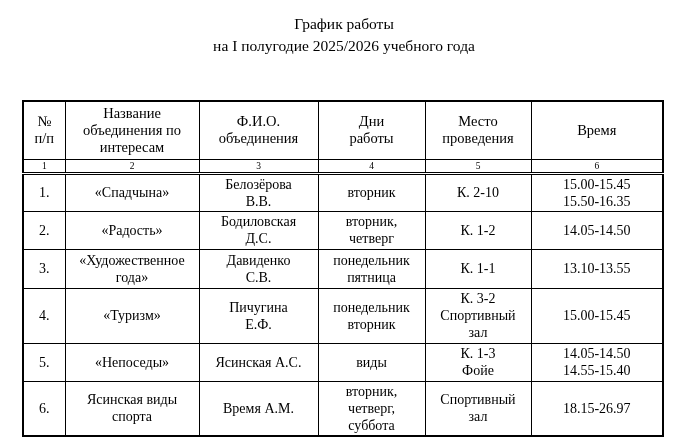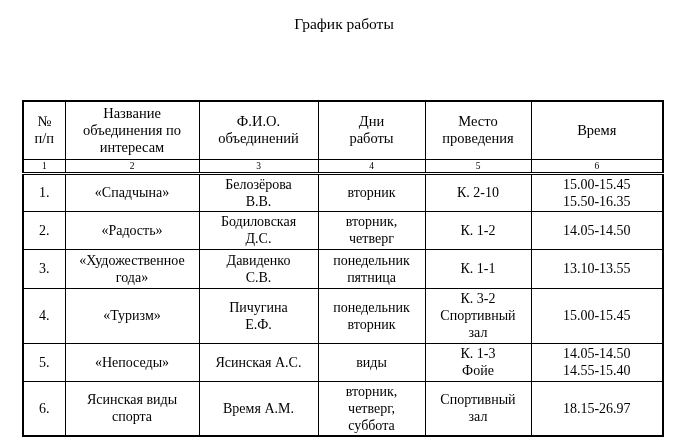--- a/index.html
+++ b/index.html
@@ -66,40 +66,41 @@
   tr.r5 { height: 38px; }
   tr.r6 { height: 52px; }
 </style>
 </head>
 <body>
 
 <div class="page">
 
   <div class="doc-title">
     <div>График работы</div>
+    <div>на I полугодие 2025/2026 учебного года</div>
   </div>
 
   <table class="schedule">
     <colgroup>
       <col style="width:42px">
       <col style="width:134px">
       <col style="width:119px">
       <col style="width:107px">
       <col style="width:106px">
       <col style="width:132px">
     </colgroup>
     <tbody>
       <tr class="header-row">
         <th>№
 п/п</th>
         <th>Название
 объединения по
 интересам</th>
         <th>Ф.И.О.
-объединений</th>
+объединения</th>
         <th>Дни
 работы</th>
         <th>Место
 проведения</th>
         <th>Время</th>
       </tr>
       <tr class="colnum-row">
         <td>1</td>
         <td>2</td>
         <td>3</td>

